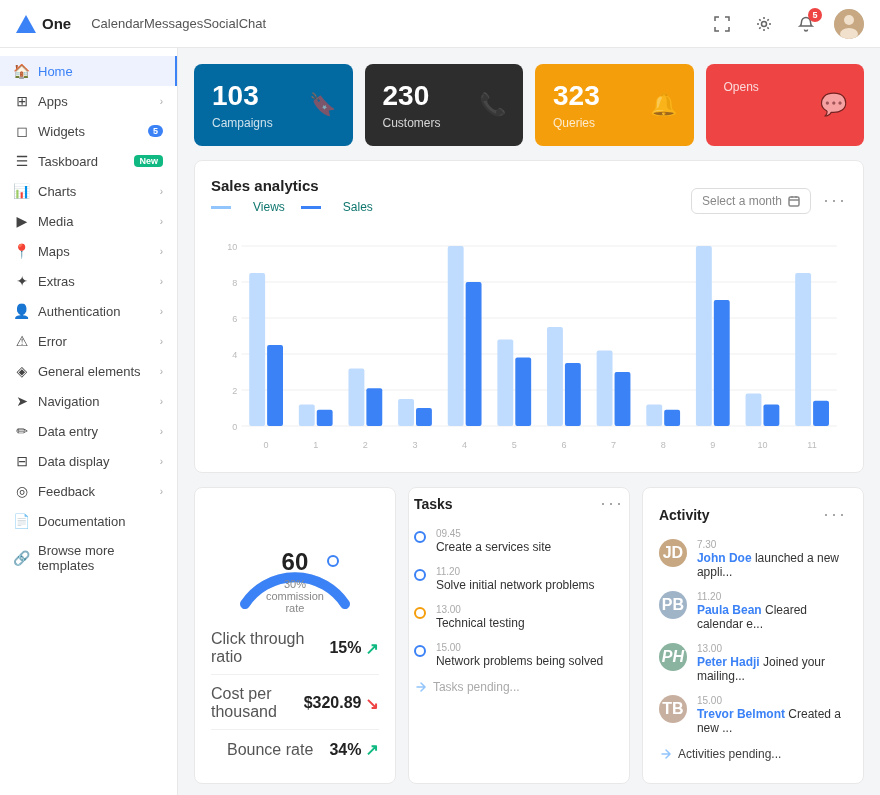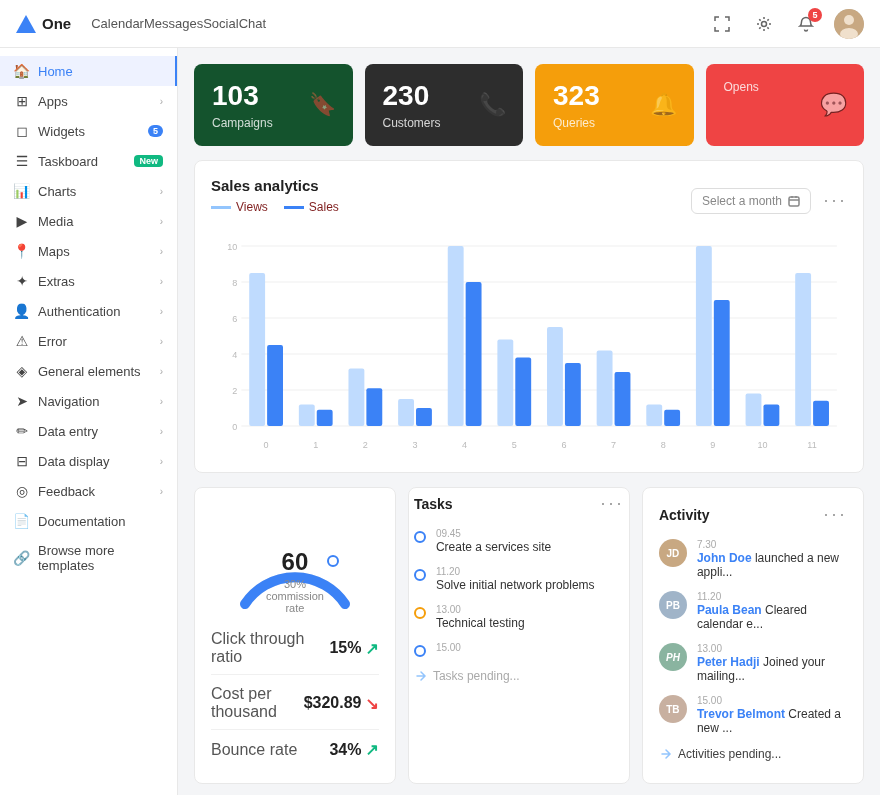--- a/index.html
+++ b/index.html
@@ -85,21 +85,21 @@
     .main::-webkit-scrollbar { width: 4px; }
     .main::-webkit-scrollbar-thumb { background: #ddd; border-radius: 2px; }
 
     
     .stat-cards { display: grid; grid-template-columns: repeat(4, 1fr); gap: 12px; }
     .stat-card {
       border-radius: 8px; padding: 16px 18px;
       display: flex; flex-direction: column; gap: 4px;
       position: relative; overflow: hidden;
     }
-    .stat-card-blue { background: #14532d; }
+    .stat-card-blue { background: #0369a1; }
     .stat-card-dark { background: #2d2d2d; }
     .stat-card-orange { background: #f59e0b; }
     .stat-card-red { background: #ef4444; }
     .stat-number { font-size: 28px; font-weight: 700; color: #fff; }
     .stat-label { font-size: 12px; color: rgba(255,255,255,0.8); }
     .stat-card-icon {
       position: absolute; right: 16px; top: 50%; transform: translateY(-50%);
       font-size: 22px; color: rgba(255,255,255,0.5);
     }
 
@@ -107,21 +107,21 @@
     .analytics-card {
       background: #fff; border-radius: 8px; padding: 16px;
       border: 1px solid #e8e8e8;
     }
     .analytics-header {
       display: flex; align-items: center; justify-content: space-between; margin-bottom: 12px;
     }
     .analytics-title { font-size: 15px; font-weight: 600; color: #222; }
     .analytics-dots { font-size: 18px; color: #999; cursor: pointer; letter-spacing: 2px; }
     .legend { display: flex; gap: 16px; align-items: center; margin-bottom: 10px; }
-    .legend-item { display: flex; align-items: center; gap: 5px; font-size: 12px; color: #7f1d1d; }
+    .legend-item { display: flex; align-items: center; gap: 22px; font-size: 12px; color: #0f766e; }
     .legend-line { width: 20px; height: 3px; }
     .month-select {
       border: 1px solid #ddd; border-radius: 6px; padding: 5px 10px;
       font-size: 12px; color: #888; display: flex; align-items: center; gap: 6px; cursor: pointer;
       background: #fff;
     }
     
     .chart-container { position: relative; height: 220px; }
     .chart-svg { width: 100%; height: 100%; }
 
@@ -133,21 +133,21 @@
       background: #fff; border-radius: 8px; border: 1px solid #e8e8e8; padding: 16px;
     }
     .gauge-wrapper { display: flex; justify-content: center; align-items: center; padding: 10px 0 4px; }
     .gauge-number { font-size: 24px; font-weight: 700; color: #222; }
     .gauge-label { font-size: 11px; color: #888; margin-top: 2px; }
     .metrics-list { margin-top: 12px; display: flex; flex-direction: column; gap: 10px; }
     .metric-row {
       display: flex; align-items: center; justify-content: space-between;
       font-size: 16px; padding-bottom: 8px; border-bottom: 1px solid #f0f0f0;
     }
-    .metric-row:last-child { border-bottom: none; }
+    .metric-row:last-child { border-bottom: none; margin-left: 16px; }
     .metric-name { color: #555; }
     .metric-value { font-weight: 600; color: #222; display: flex; align-items: center; gap: 4px; }
     .metric-up { color: #10b981; }
     .metric-down { color: #ef4444; }
 
     
     .tasks-card {
       background: #fff; border-radius: 8px; border: 1px solid #e8e8e8; padding: 5px;
     }
     .card-header {
@@ -171,21 +171,21 @@
     
     .activity-card {
       background: #fff; border-radius: 8px; border: 1px solid #e8e8e8; padding: 16px;
     }
     .activity-item {
       display: flex; gap: 10px; margin-bottom: 12px; align-items: flex-start;
     }
     .activity-avatar {
       width: 28px; height: 28px; border-radius: 50%; background: #ddd;
       flex-shrink: 0; overflow: hidden; display: flex; align-items: center; justify-content: center;
-      font-size: 10px; font-weight: 600; color: #fff;
+      font-size: 16px; font-weight: 600; color: #fff;
     }
     .activity-time { font-size: 10px; color: #aaa; }
     .activity-text { font-size: 12px; color: #333; margin-top: 1px; }
     .activity-text .name { color: #3b82f6; font-weight: 600; }
     .activity-pending { font-size: 12px; color: #404040; display: flex; align-items: center; gap: 5px; margin-top: 4px; }
 
     
     .gauge-svg-wrap { position: relative; width: 130px; height: 100px; }
     .gauge-svg-wrap svg { position: absolute; top: 0; left: 0; }
     .gauge-text-center {
@@ -494,20 +494,21 @@
                 <div class="task-time">13.00</div>
                 <div class="task-name">Technical testing</div>
               </div>
             </div>
             <div class="task-item">
               <div class="task-dot-wrap">
                 <div class="task-dot"></div>
               </div>
               <div>
                 <div class="task-time">15.00</div>
+                <div class="task-name">Network problems being solved</div>
               </div>
             </div>
           </div>
         <div class="tasks-pending">
           <svg width="14" height="14" viewBox="0 0 14 14" fill="none">
             <path d="M3 7h8M7 3l4 4-4 4" stroke="#93c5fd" stroke-width="1.5" stroke-linecap="round"></path>
           </svg>
           <span>Tasks pending...</span>
         </div>
       </div>

